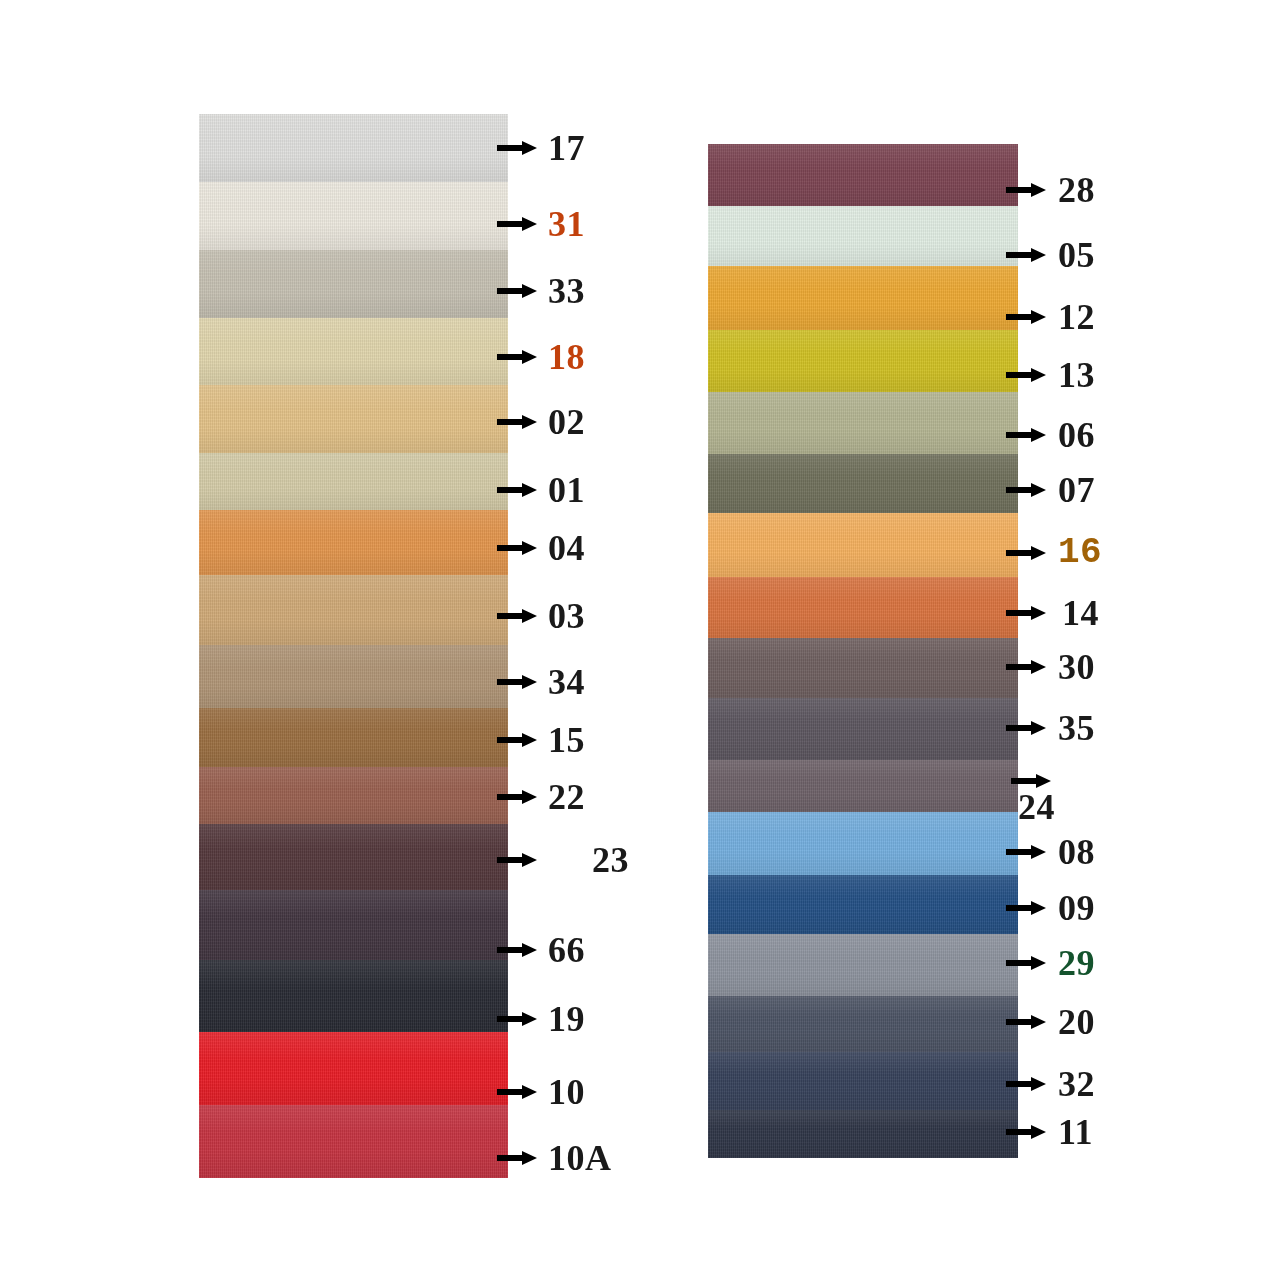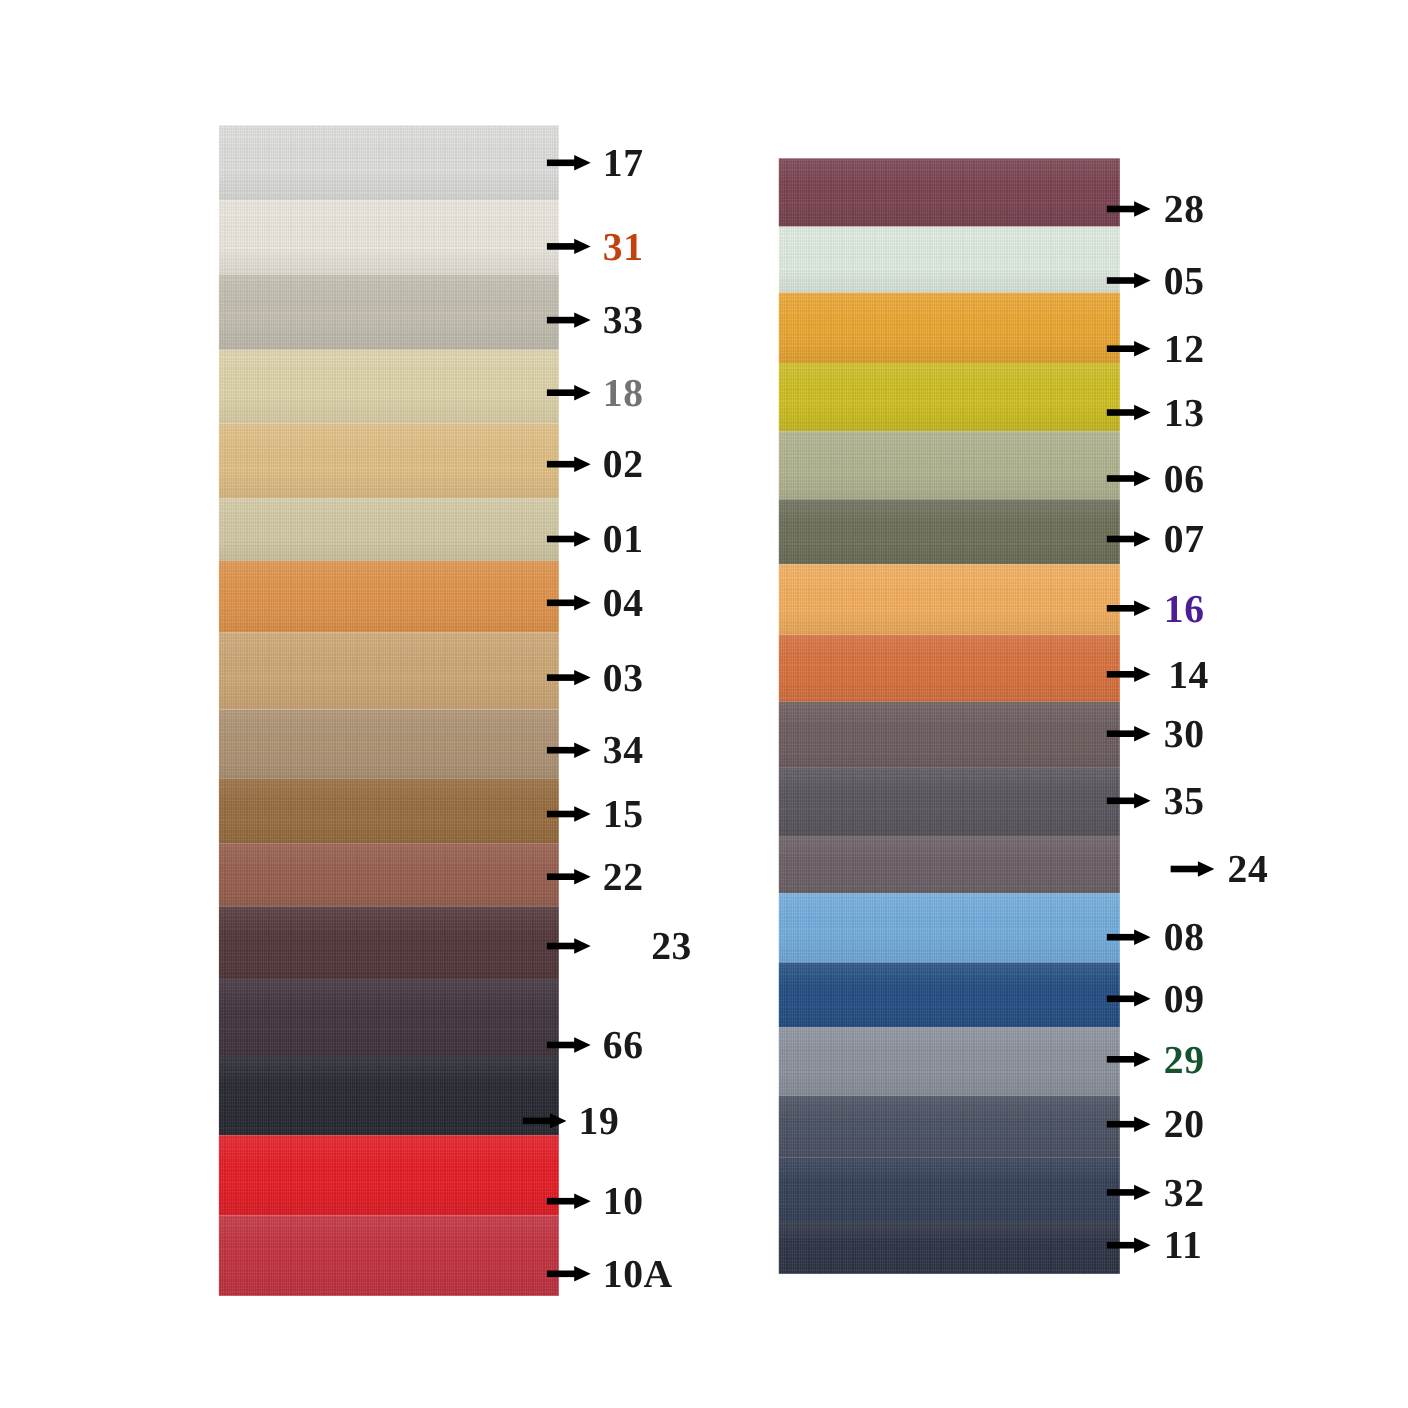--- a/index.html
+++ b/index.html
@@ -153,21 +153,21 @@
           <rect x="0" y="5" width="27" height="6" fill="#000000"></rect>
           <polygon points="25,1 40,8 25,15" fill="#000000"></polygon>
         </svg>
         <span class="callout-label" style="color: rgb(26, 26, 26); margin-left: 11px;">33</span>
       </div>
       <div class="callout" style="left: 497px; top: 340px;">
         <svg class="arrow-icon" viewBox="0 0 40 16">
           <rect x="0" y="5" width="27" height="6" fill="#000000"></rect>
           <polygon points="25,1 40,8 25,15" fill="#000000"></polygon>
         </svg>
-        <span class="callout-label" style="color: #737373; margin-left: 11px; font-family: Liberation Serif, serif;">18</span>
+        <span class="callout-label" style="color: #c2410c; margin-left: 11px; font-family: Liberation Serif, serif;">18</span>
       </div>
       <div class="callout" style="left: 497px; top: 405px;">
         <svg class="arrow-icon" viewBox="0 0 40 16">
           <rect x="0" y="5" width="27" height="6" fill="#000000"></rect>
           <polygon points="25,1 40,8 25,15" fill="#000000"></polygon>
         </svg>
         <span class="callout-label" style="color: rgb(26, 26, 26); margin-left: 11px;">02</span>
       </div>
       <div class="callout" style="left: 497px; top: 473px;">
         <svg class="arrow-icon" viewBox="0 0 40 16">
@@ -218,21 +218,21 @@
         </svg>
         <span class="callout-label" style="color: rgb(26, 26, 26); margin-left: 11px;">23</span>
       </div>
       <div class="callout" style="left: 497px; top: 933px;">
         <svg class="arrow-icon" viewBox="0 0 40 16">
           <rect x="0" y="5" width="27" height="6" fill="#000000"></rect>
           <polygon points="25,1 40,8 25,15" fill="#000000"></polygon>
         </svg>
         <span class="callout-label" style="color: rgb(26, 26, 26); margin-left: 11px;">66</span>
       </div>
-      <div class="callout" style="left: 475px; top: 1002px;">
+      <div class="callout" style="left: 497px; top: 1002px;">
         <svg class="arrow-icon" viewBox="0 0 40 16">
           <rect x="0" y="5" width="27" height="6" fill="#000000"></rect>
           <polygon points="25,1 40,8 25,15" fill="#000000"></polygon>
         </svg>
         <span class="callout-label" style="color: rgb(26, 26, 26); margin-left: 11px;">19</span>
       </div>
       <div class="callout" style="left: 497px; top: 1075px;">
         <svg class="arrow-icon" viewBox="0 0 40 16">
           <rect x="0" y="5" width="27" height="6" fill="#000000"></rect>
           <polygon points="25,1 40,8 25,15" fill="#000000"></polygon>
@@ -286,21 +286,21 @@
           <rect x="0" y="5" width="27" height="6" fill="#000000"></rect>
           <polygon points="25,1 40,8 25,15" fill="#000000"></polygon>
         </svg>
         <span class="callout-label" style="color: rgb(26, 26, 26); margin-left: 12px;">07</span>
       </div>
       <div class="callout" style="left: 1006px; top: 536px;">
         <svg class="arrow-icon" viewBox="0 0 40 16">
           <rect x="0" y="5" width="27" height="6" fill="#000000"></rect>
           <polygon points="25,1 40,8 25,15" fill="#000000"></polygon>
         </svg>
-        <span class="callout-label" style="color: #4c1d95; margin-left: 12px;">16</span>
+        <span class="callout-label" style="color: #a16207; margin-left: 12px; font-family: Liberation Mono, monospace;">16</span>
       </div>
       <div class="callout" style="left: 1006px; top: 596px;">
         <svg class="arrow-icon" viewBox="0 0 40 16">
           <rect x="0" y="5" width="27" height="6" fill="#000000"></rect>
           <polygon points="25,1 40,8 25,15" fill="#000000"></polygon>
         </svg>
         <span class="callout-label" style="color: rgb(26, 26, 26); margin-left: 16px;">14</span>
       </div>
       <div class="callout" style="left: 1006px; top: 650px;">
         <svg class="arrow-icon" viewBox="0 0 40 16">
@@ -309,21 +309,21 @@
         </svg>
         <span class="callout-label" style="color: rgb(26, 26, 26); margin-left: 12px;">30</span>
       </div>
       <div class="callout" style="left: 1006px; top: 711px;">
         <svg class="arrow-icon" viewBox="0 0 40 16">
           <rect x="0" y="5" width="27" height="6" fill="#000000"></rect>
           <polygon points="25,1 40,8 25,15" fill="#000000"></polygon>
         </svg>
         <span class="callout-label" style="color: rgb(26, 26, 26); margin-left: 12px;">35</span>
       </div>
-      <div class="callout" style="left: 1064px; top: 773px;">
+      <div class="callout" style="left: 1006px; top: 773px; flex-direction: column;">
         <svg class="arrow-icon" viewBox="0 0 40 16">
           <rect x="0" y="5" width="27" height="6" fill="#000000"></rect>
           <polygon points="25,1 40,8 25,15" fill="#000000"></polygon>
         </svg>
         <span class="callout-label" style="color: rgb(26, 26, 26); margin-left: 12px;">24</span>
       </div>
       <div class="callout" style="left: 1006px; top: 835px;">
         <svg class="arrow-icon" viewBox="0 0 40 16">
           <rect x="0" y="5" width="27" height="6" fill="#000000"></rect>
           <polygon points="25,1 40,8 25,15" fill="#000000"></polygon>

